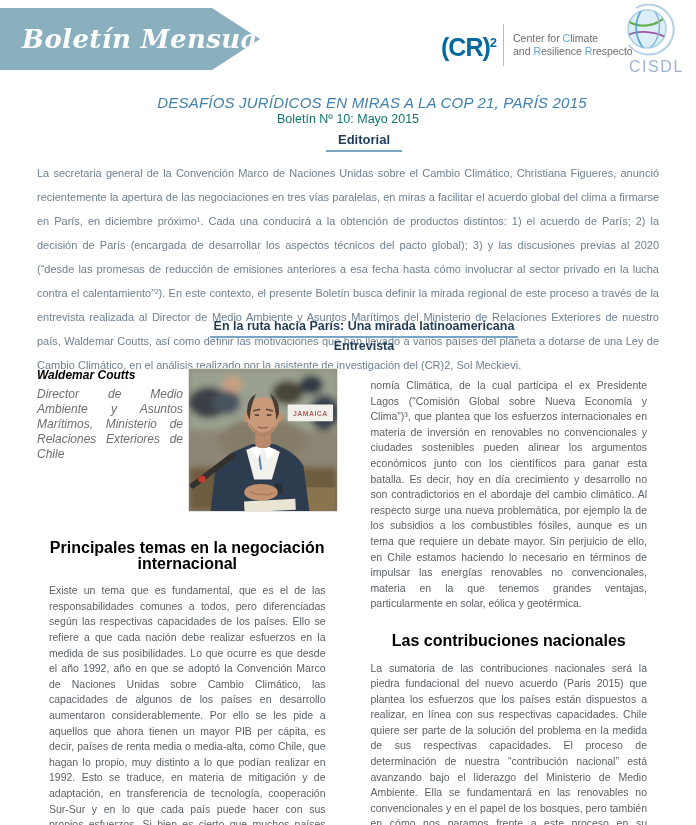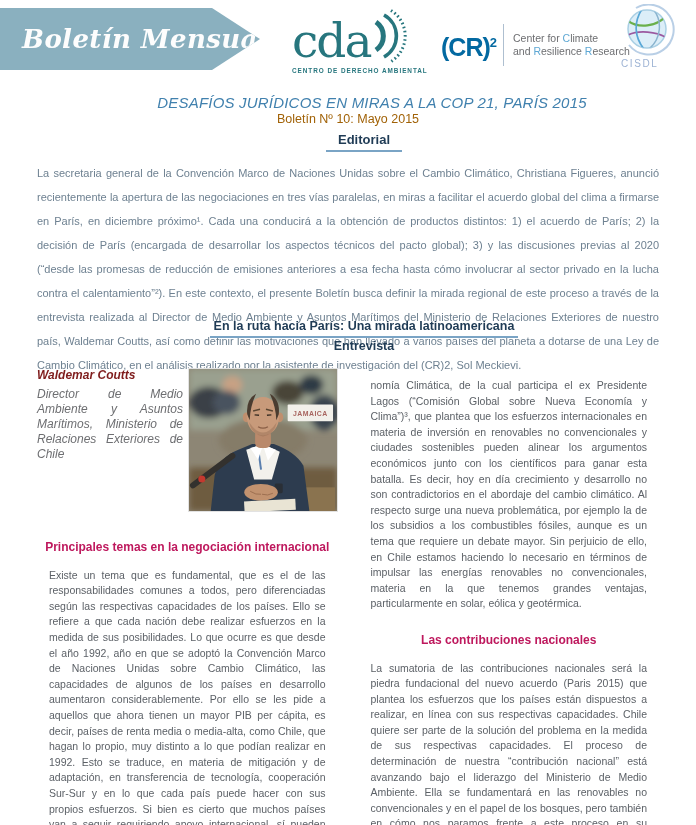--- a/index.html
+++ b/index.html
@@ -21,83 +21,72 @@
   .cda-sub{font-size:6.4px;font-weight:bold;letter-spacing:.95px;color:#27767e;margin-top:3px;white-space:nowrap;}
 
   .cr2{position:absolute;left:441px;top:24px;display:flex;align-items:center;}
   .cr2-mark{font-weight:bold;font-size:25px;color:#0369a1;letter-spacing:-1px;line-height:26px;}
   .cr2-mark sup{font-size:13px;}
   .cr2-div{width:1px;height:42px;background:#aebfd0;margin:0 9px 0 7px;}
   .cr2-tag{font-size:10.5px;line-height:13.5px;color:#6d6e71;white-space:nowrap;}
   .cr2-tag .hl{color:#5fa8d4;}
 
   .cisdl{position:absolute;left:620px;top:4px;width:64px;}
-  .cisdl-label{font-size:10px;letter-spacing:1.6px;color:#9db3d4;padding-left:1px;margin-top:-2px;}
+  .cisdl-label{font-size:16px;letter-spacing:1.6px;color:#9db3d4;padding-left:1px;margin-top:-2px;text-align:right;}
 
   
   .title{position:absolute;top:94px;left:0;width:696px;text-align:center;
          font-size:15px;font-weight:normal;font-style:italic;color:#4181ae;letter-spacing:.2px;margin-left:24px;}
   .subtitle{position:absolute;top:112px;left:0;width:696px;text-align:center;
-            font-size:12.5px;color:#a16207;}
+            font-size:12.5px;color:#0f766e;}
 
   .sec-head{position:absolute;left:16px;width:696px;text-align:center;color:#1f3b55;font-weight:bold;}
   .ed-head{top:132px;font-size:13px;}
   .ed-head span{display:inline-block;border-bottom:2px solid #7aa4c5;padding:0 12px 3px;}
 
   .editorial{position:absolute;top:161px;left:37px;width:622px;margin:0;
              text-align:justify;font-size:11px;line-height:24px;color:#6e8191;}
 
   .ent-head{top:318px;font-size:12.5px;line-height:16px;}
   .ent-head .ent-title{display:inline-block;border-bottom:2px solid #7aa4c5;padding:0 4px 2px;}
 
   
   .cols{position:absolute;top:366px;left:37px;width:622px;display:flex;gap:21px;}
   .col{width:300.5px;font-size:10.5px;line-height:15.6px;color:#5c6167;text-align:justify;}
   .col p{margin:12px;}
 
   .profile{position:relative;height:152px;}
   .caption{position:absolute;left:0;top:2px;width:146px;}
-  .cap-name{font-weight:bold;font-style:italic;font-size:12px;color:#7f1d1d;margin-bottom:3px;}
+  .cap-name{font-weight:bold;font-style:italic;font-size:12px;color:#000000;margin-bottom:3px;}
   .cap-role{font-style:italic;font-size:12px;line-height:15px;color:#6d6e71;}
   .photo{position:absolute;right:0;top:2px;width:150px;height:144px;border:1px solid #e2e2e2;box-sizing:border-box;}
 
-  .col-head{text-align:center;font-size:12px;font-weight:bold;color:#be185d;margin:22px 0 12px;}
+  .col-head{text-align:center;font-size:16px;font-weight:bold;color:#000000;margin:22px 0 12px;}
   .col-head-r{margin:21px 0 11px;}
 </style>
 </head>
 <body>
 
 <div class="page">
 
   <div class="hdr">
 
     <div class="banner">
       <span class="banner-text">Boletín Mensual</span>
     </div>
 
-    <div class="cda">
-      <div class="cda-row">
-        <span class="cda-word">cda</span>
-        <svg class="cda-waves" width="38" height="54" viewBox="0 0 38 54">
-          <path d="M5,13 A17,17 0 0 1 5,41" fill="none" stroke="#27767e" stroke-width="5"></path>
-          <path d="M13,6 A24,24 0 0 1 13,48" fill="none" stroke="#27767e" stroke-width="3.6"></path>
-          <path d="M20,1.5 A30,30 0 0 1 20,52.5" fill="none" stroke="#27767e" stroke-width="3" stroke-dasharray="1.6,2.6"></path>
-        </svg>
-      </div>
-      <div class="cda-sub">CENTRO DE DERECHO AMBIENTAL</div>
-    </div>
 
     <div class="cr2">
       <div class="cr2-mark">
         <span>(CR)</span><sup>2</sup>
       </div>
       <div class="cr2-div"></div>
       <div class="cr2-tag">
         <div><span>Center for </span><span class="hl">C</span><span>limate</span></div>
-        <div><span>and </span><span class="hl">R</span><span>esilience </span><span class="hl">R</span><span>esearch</span></div>
+        <div><span>and </span><span class="hl">R</span><span>esilience </span><span class="hl">R</span><span>respecto</span></div>
       </div>
     </div>
 
     <div class="cisdl">
       <svg width="62" height="52" viewBox="0 0 62 52">
         <defs>
             <clipPath id="gclip">
               <circle cx="27" cy="25" r="19"></circle>
             </clipPath>
           </defs>

